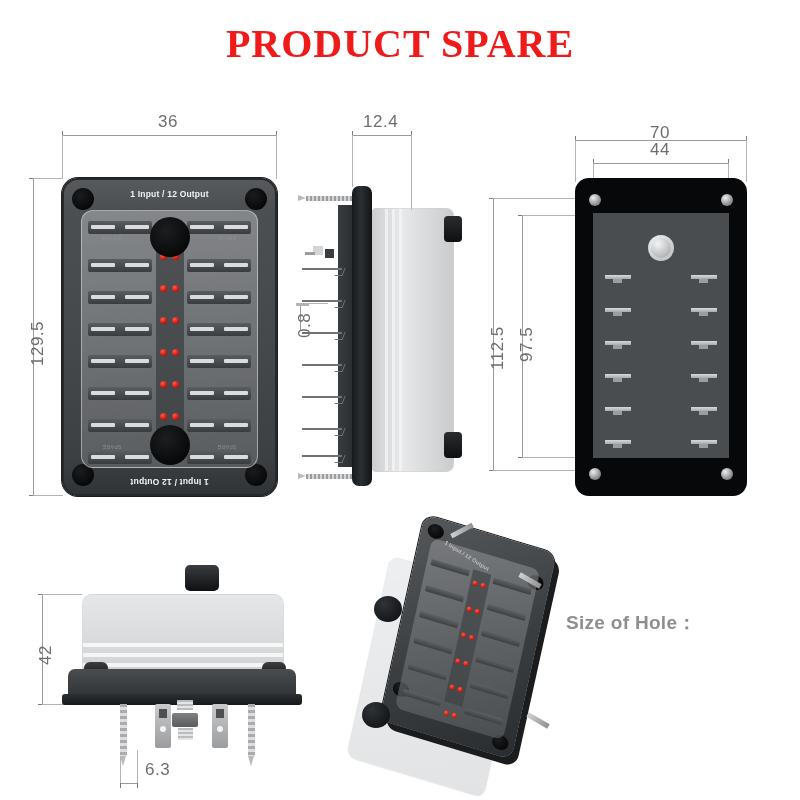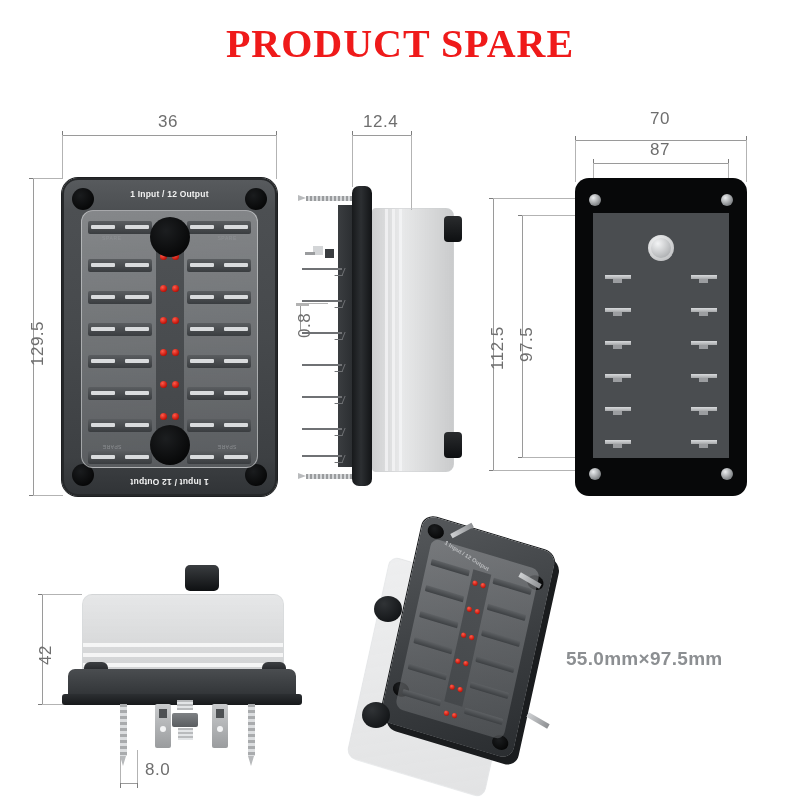--- a/index.html
+++ b/index.html
@@ -389,30 +389,30 @@
     <div style="position:absolute;left:325px;top:249px;width:9px;height:9px;background:#3a3d40;"></div>
     <div style="position:absolute;left:305px;top:252px;width:10px;height:3px;background:#9a9c9e;"></div>
   </div>
 
   <div>
     <div class="hline" style="left:575px;top:140px;width:172px;"></div>
     <div class="tick" style="left:575px;top:136px;width:1px;height:9px;"></div>
     <div class="tick" style="left:746px;top:136px;width:1px;height:9px;"></div>
     <div class="ext" style="left:575px;top:140px;width:1px;height:42px;"></div>
     <div class="ext" style="left:746px;top:140px;width:1px;height:42px;"></div>
-    <div class="dim" style="left:650px;top:109px;">70</div>
+    <div class="dim" style="left:650px;top:123px;">70</div>
   </div>
 
   <div>
     <div class="hline" style="left:593px;top:163px;width:136px;"></div>
     <div class="tick" style="left:593px;top:159px;width:1px;height:9px;"></div>
     <div class="tick" style="left:728px;top:159px;width:1px;height:9px;"></div>
     <div class="ext" style="left:593px;top:163px;width:1px;height:52px;"></div>
     <div class="ext" style="left:728px;top:163px;width:1px;height:52px;"></div>
-    <div class="dim" style="left:650px;top:140px;">87</div>
+    <div class="dim" style="left:650px;top:140px;">44</div>
   </div>
 
   <div>
     <div class="vline" style="left:493px;top:198px;height:273px;"></div>
     <div class="tick" style="left:489px;top:198px;width:9px;height:1px;"></div>
     <div class="tick" style="left:489px;top:470px;width:9px;height:1px;"></div>
     <div class="ext" style="left:493px;top:198px;width:88px;height:1px;"></div>
     <div class="ext" style="left:493px;top:470px;width:88px;height:1px;"></div>
     <div class="dim vert" style="left:488px;top:370px;">112.5</div>
   </div>
@@ -458,21 +458,21 @@
     <div class="ext" style="left:42px;top:704px;width:40px;height:1px;"></div>
     <div class="dim vert" style="left:36px;top:665px;">42</div>
   </div>
 
   <div>
     <div class="hline" style="left:120px;top:783px;width:18px;"></div>
     <div class="tick" style="left:120px;top:779px;width:1px;height:9px;"></div>
     <div class="tick" style="left:137px;top:779px;width:1px;height:9px;"></div>
     <div class="ext" style="left:120px;top:750px;width:1px;height:33px;"></div>
     <div class="ext" style="left:137px;top:750px;width:1px;height:33px;"></div>
-    <div class="dim" style="left:145px;top:760px;">8.0</div>
+    <div class="dim" style="left:145px;top:760px;">6.3</div>
   </div>
 
   <div>
     <div class="bt-cover">
       <div class="bt-band" style="top:48px;"></div>
       <div class="bt-band" style="top:58px;"></div>
       <div class="bt-band" style="top:68px;"></div>
     </div>
     <div class="bt-knob" style="left:50%;margin-left:-198px;"></div>
     <div class="bt-side-knob" style="left:84px;"></div>
@@ -534,15 +534,15 @@
         </div>
       </div>
     </div>
     <div class="iso-knob" style="left:34px;top:76px;"></div>
     <div class="iso-knob" style="left:22px;top:182px;"></div>
     <div class="iso-screw" style="left:110px;top:8px;transform:rotate(-28deg);"></div>
     <div class="iso-screw" style="left:178px;top:58px;transform:rotate(30deg);"></div>
     <div class="iso-screw" style="left:186px;top:198px;transform:rotate(30deg);"></div>
   </div>
 
-  <div class="hole-text" style="left:566px;top:648px;">55.0mm×97.5mm</div>
+  <div class="hole-text" style="left:566px;top:610px;">Size of Hole：</div>
 
 </div>
 
 </body></html>

